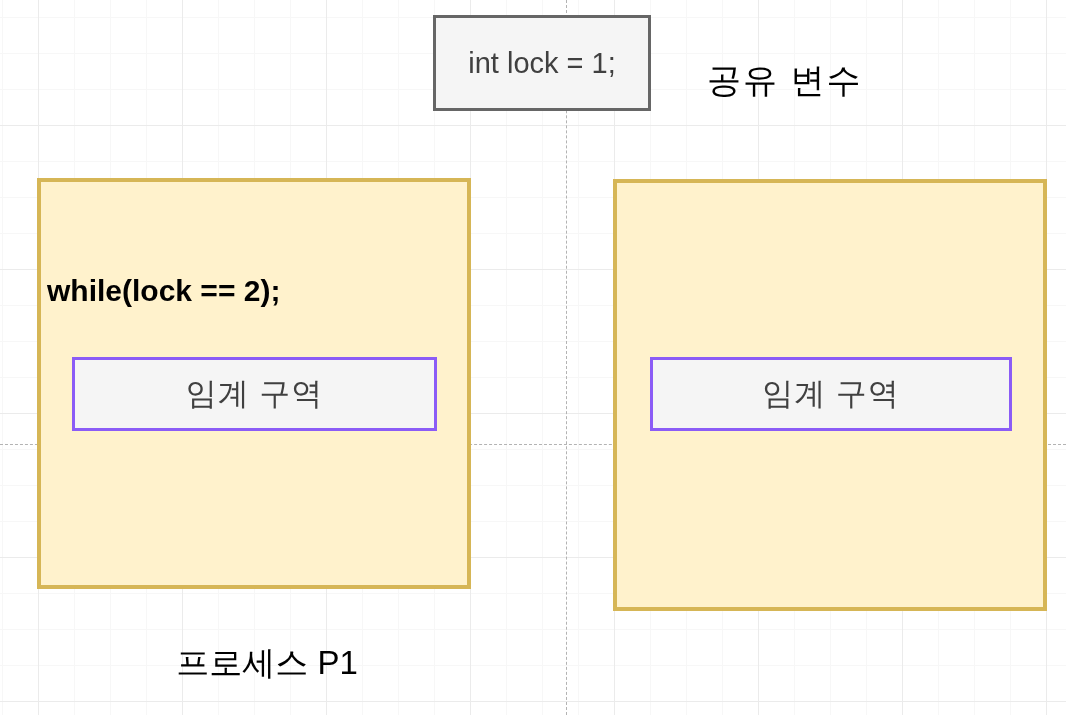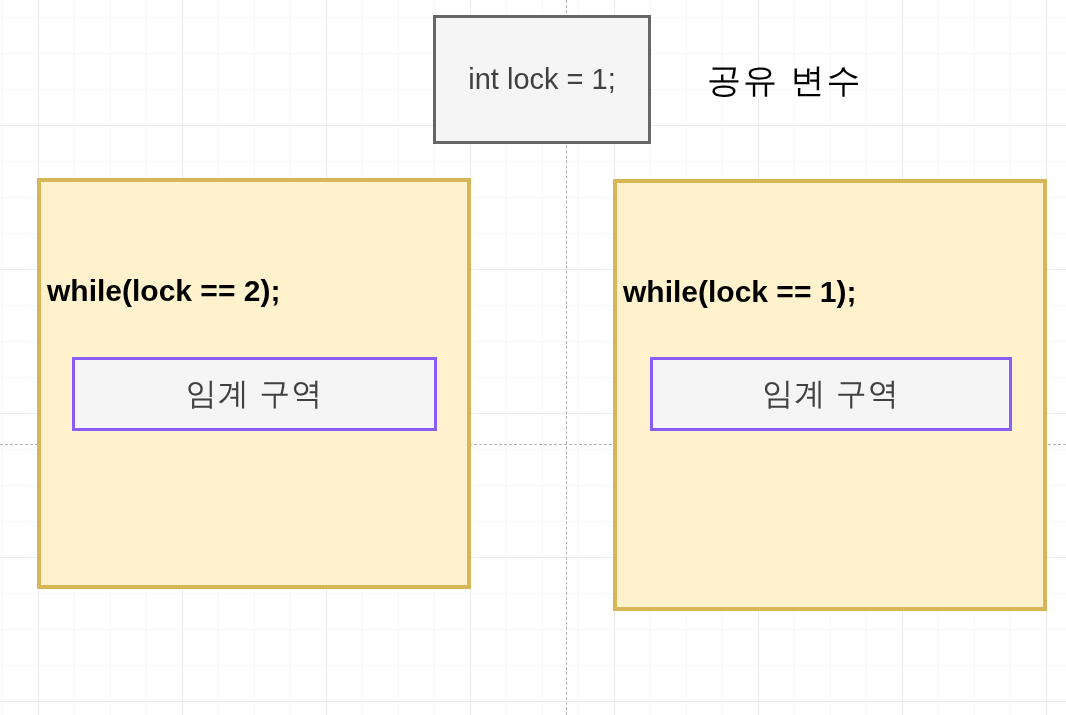--- a/index.html
+++ b/index.html
@@ -48,21 +48,21 @@
     position: absolute;
     box-sizing: border-box;
     z-index: 2;
   }
 
   
   .shared-box {
     left: 433px;
     top: 15px;
     width: 218px;
-    height: 129px;
+    height: 96px;
     background: #f5f5f5;
     border: 3px solid #666666;
     display: flex;
     align-items: center;
     justify-content: center;
     font-size: 29px;
     color: #404040;
     white-space: nowrap;
   }
   .shared-label {
@@ -145,21 +145,21 @@
     <span>int lock = 1;</span>
   </div>
   <div class="shape shared-label">공유 변수</div>
 
   <div class="shape process-box p1">
     <div class="busy-wait">while(lock == 2);</div>
     <div class="critical">
       <span>임계 구역</span>
     </div>
   </div>
+  <div class="caption p1">프로세스 P1</div>
 
   <div class="shape process-box p2">
-    <div class="busy-wait">while(lock == 1);</div>
     <div class="critical">
       <span>임계 구역</span>
     </div>
   </div>
 
 </div>
 
 </body></html>

